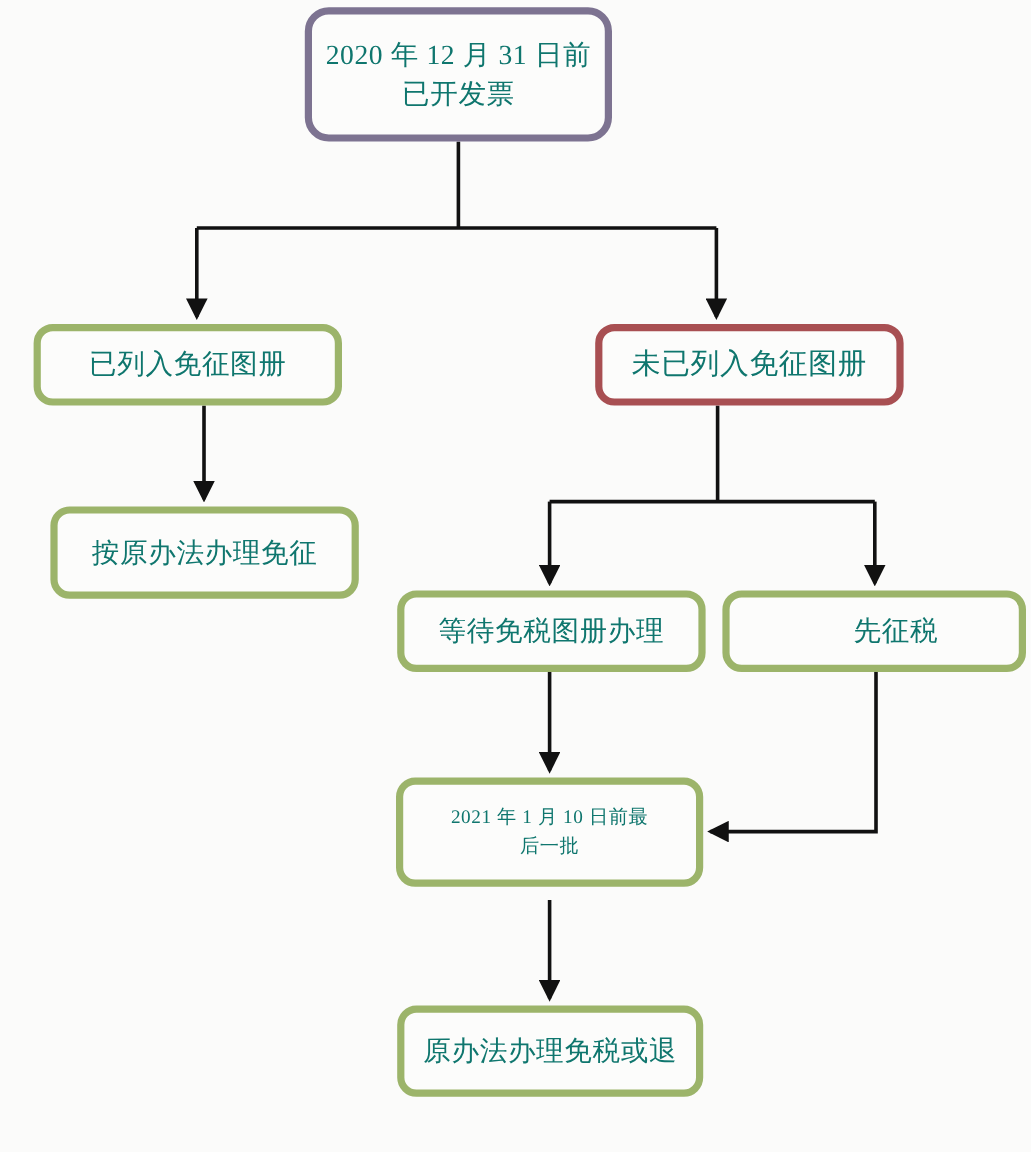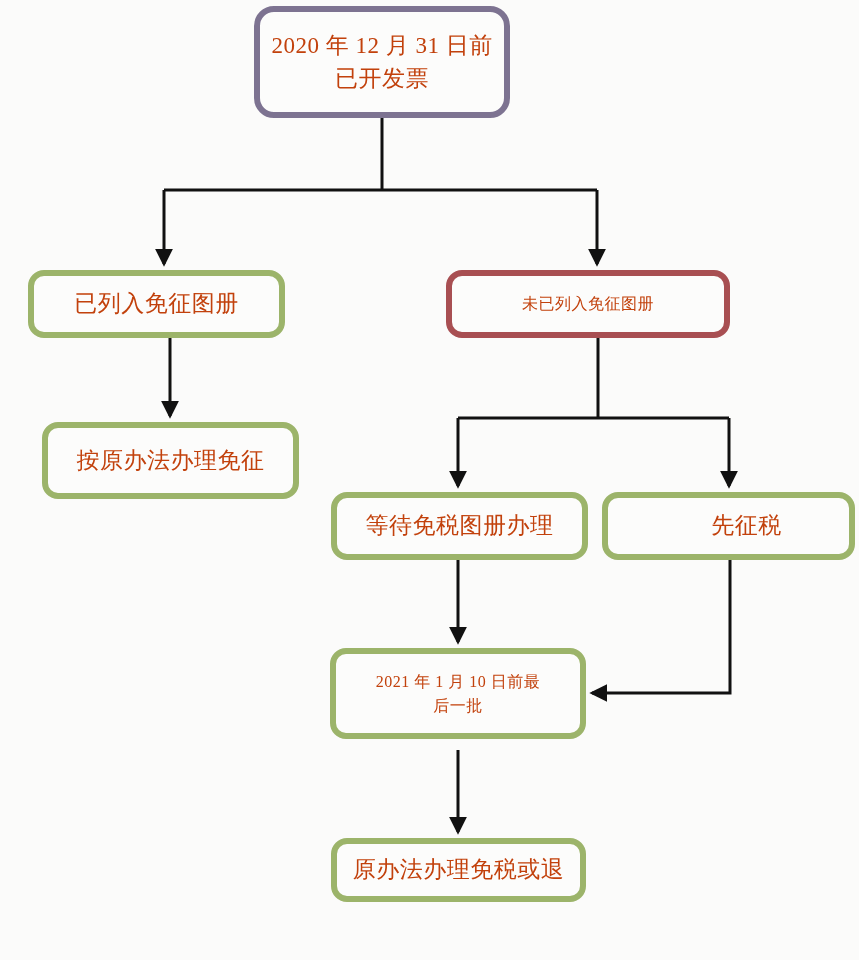--- a/index.html
+++ b/index.html
@@ -26,43 +26,43 @@
   .node {
     position: absolute;
     box-sizing: border-box;
     border-style: solid;
     border-radius: 16px;
     background: #fcfcfb;
     display: flex;
     align-items: center;
     justify-content: center;
     text-align: center;
-    color: #c2410c;
+    color: #0f766e;
     line-height: 1.45;
     letter-spacing: 0.5px;
   }
   .node .label {
     display: block;
     white-space: pre-line;
     padding: 0 10px;
   }
   .n-top {
     left: 254px; top: 6px; width: 256px; height: 112px;
     border-width: 6px; border-color: #7d7391; border-radius: 20px;
     font-size: 23px;
   }
   .n-listed {
     left: 28px; top: 270px; width: 257px; height: 68px;
     border-width: 6px; border-color: #9cb46a;
     font-size: 23px;
   }
   .n-notlisted {
-    left: 446px; top: 270px; width: 284px; height: 68px;
+    left: 496px; top: 270px; width: 257px; height: 68px;
     border-width: 6px; border-color: #a84f52;
-    font-size: 16px;
+    font-size: 24px;
   }
   .n-oldmethod {
     left: 42px; top: 422px; width: 257px; height: 77px;
     border-width: 6px; border-color: #9cb46a;
     font-size: 23px;
   }
   .n-wait {
     left: 331px; top: 492px; width: 257px; height: 68px;
     border-width: 6px; border-color: #9cb46a;
     font-size: 23px;
@@ -72,21 +72,21 @@
     border-width: 6px; border-color: #9cb46a;
     font-size: 23px;
     padding-left: 36px;
   }
   .n-lastbatch {
     left: 330px; top: 648px; width: 256px; height: 91px;
     border-width: 6px; border-color: #9cb46a;
     font-size: 16px;
   }
   .n-refund {
-    left: 331px; top: 838px; width: 255px; height: 64px;
+    left: 331px; top: 838px; width: 255px; height: 76px;
     border-width: 6px; border-color: #9cb46a;
     font-size: 23px;
   }
 </style>
 </head>
 <body>
 
 <div id="canvas">
 
   <svg class="edge-layer" viewBox="0 0 859 960" width="859" height="960" xmlns="http://www.w3.org/2000/svg">

